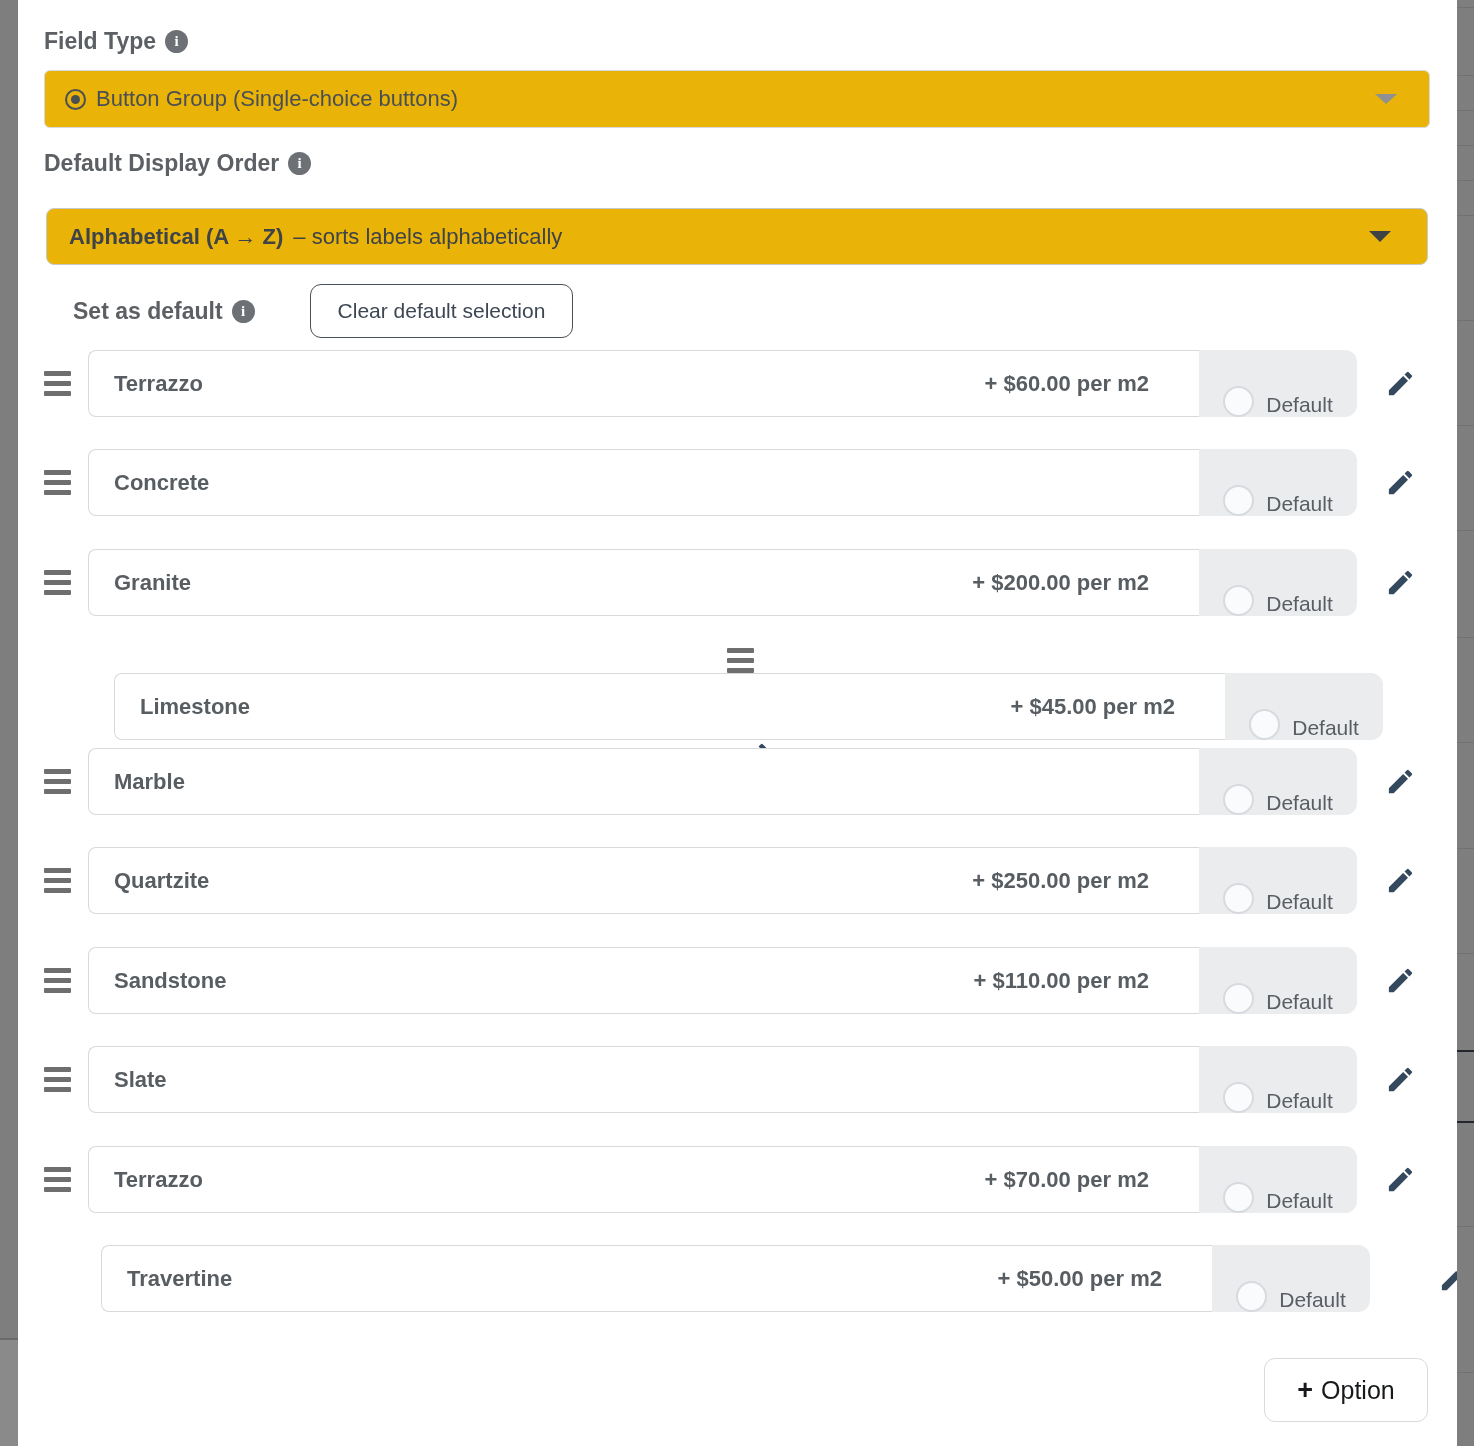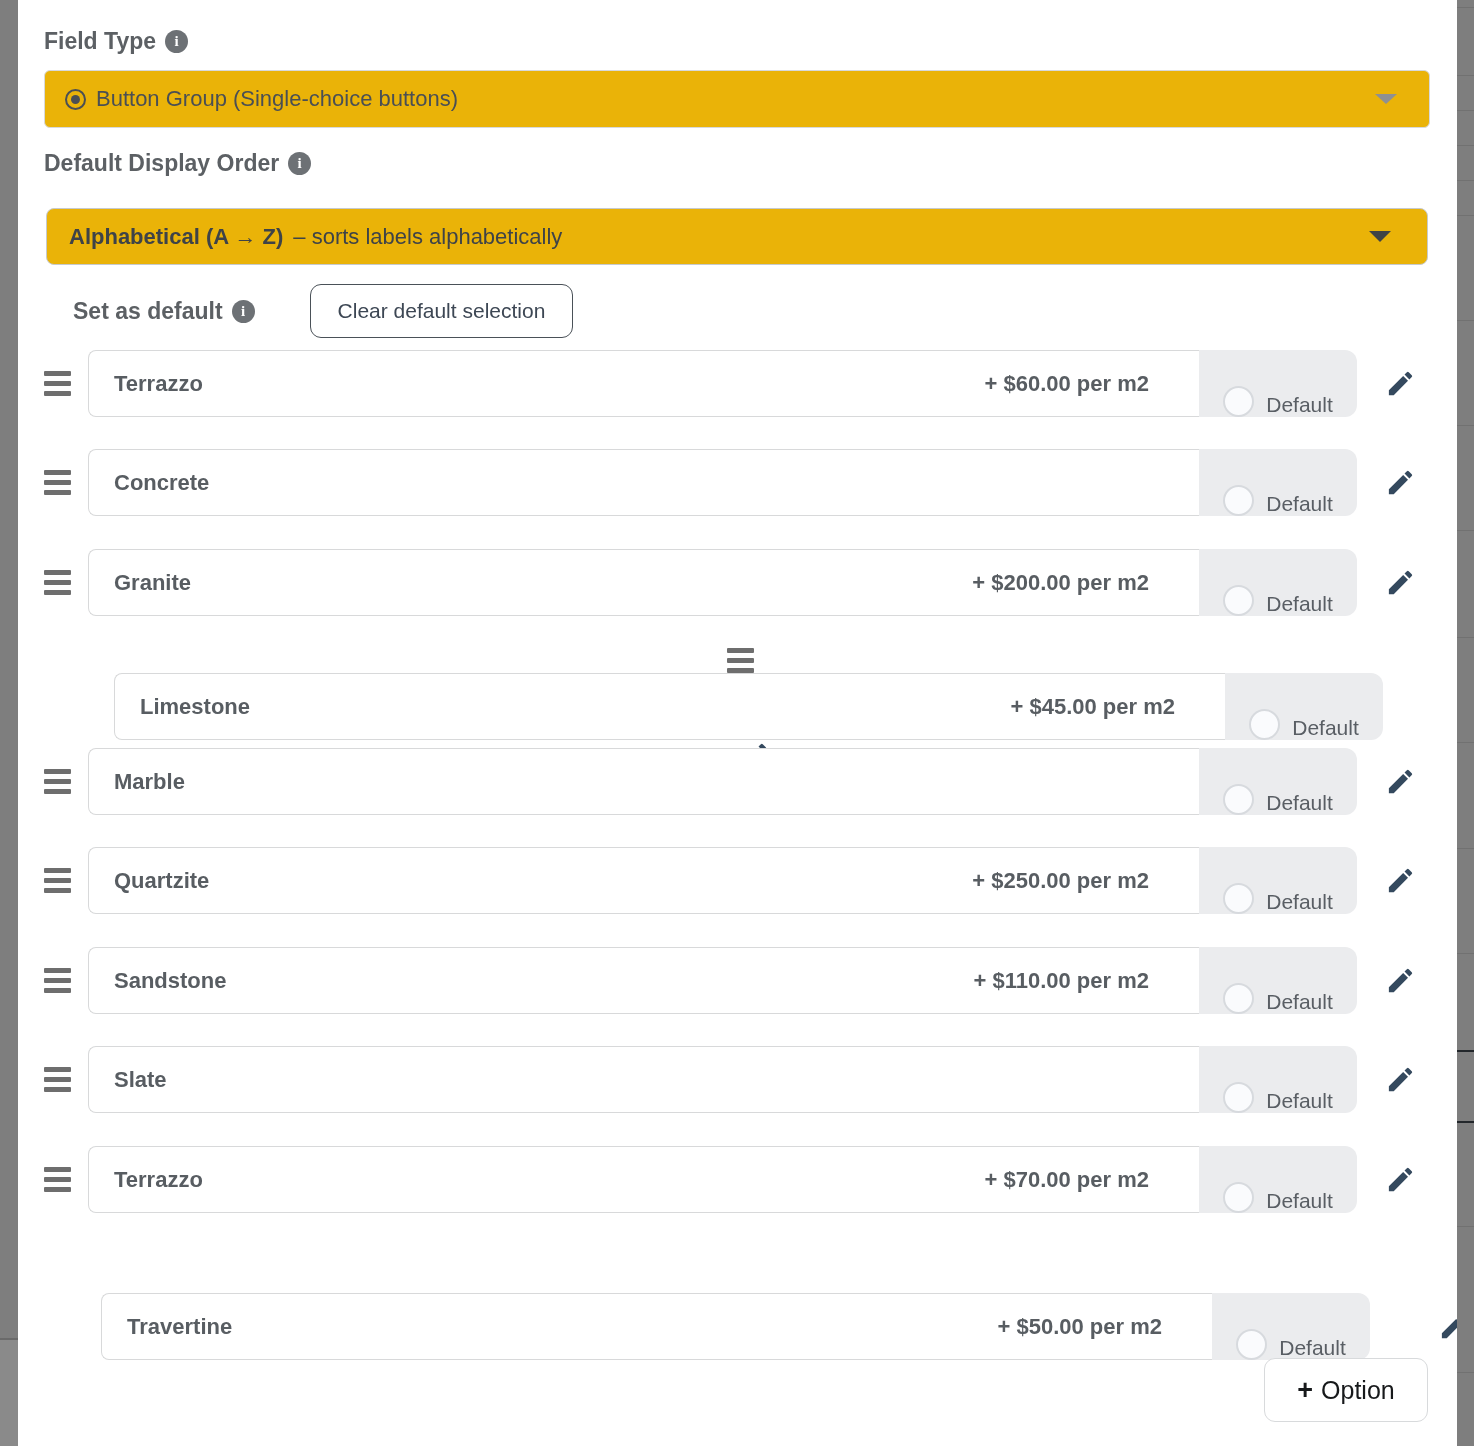--- a/index.html
+++ b/index.html
@@ -318,21 +318,21 @@
         <span class="radio"></span>
         <span class="default-label">Default</span>
       </div>
     </div>
     <div class="edit-icon">
       <svg viewBox="0 0 24 24">
             <path d="M3 17.25V21h3.75L17.81 9.94l-3.75-3.75L3 17.25zM20.71 7.04a1 1 0 0 0 0-1.41l-2.34-2.34a1 1 0 0 0-1.41 0l-1.83 1.83 3.75 3.75 1.83-1.83z"></path>
           </svg>
     </div>
   </div>
-      <div class="option-row" style="top: 1293px; height: 67px; gap: 40px;">
+      <div class="option-row" style="top: 1245px; height: 67px; gap: 40px;">
     <div class="drag-handle">
       <span></span>
           <span></span>
           <span></span>
     </div>
     <div class="option-group">
       <div class="option-box">
         <span class="option-label">Travertine</span>
         <span class="option-price">+ $50.00 per m2</span>
       </div>

